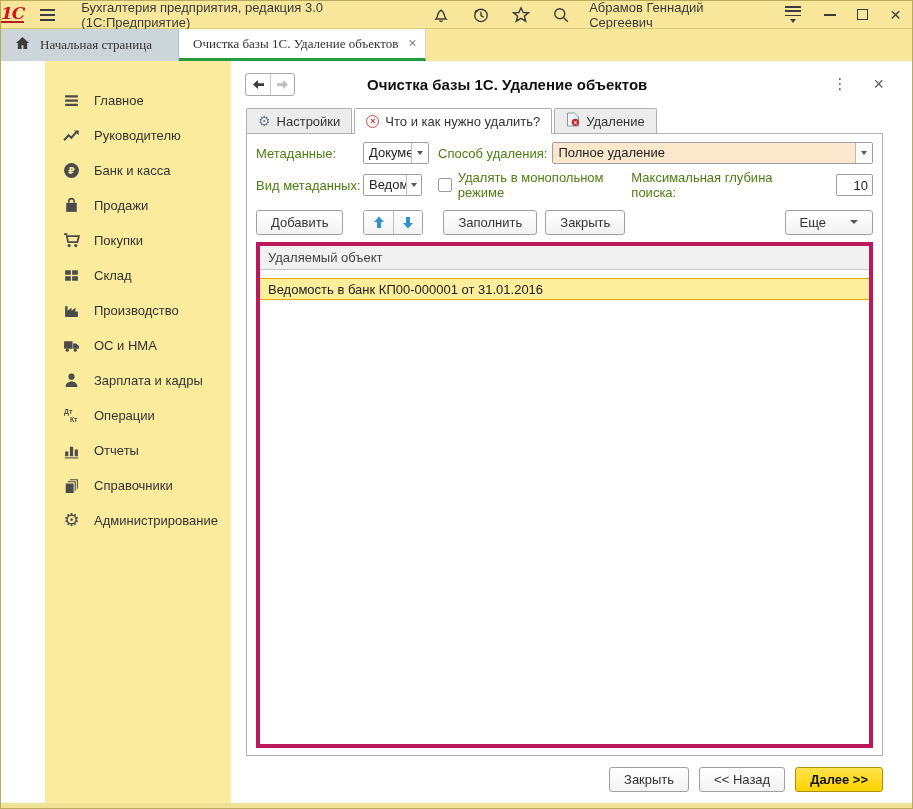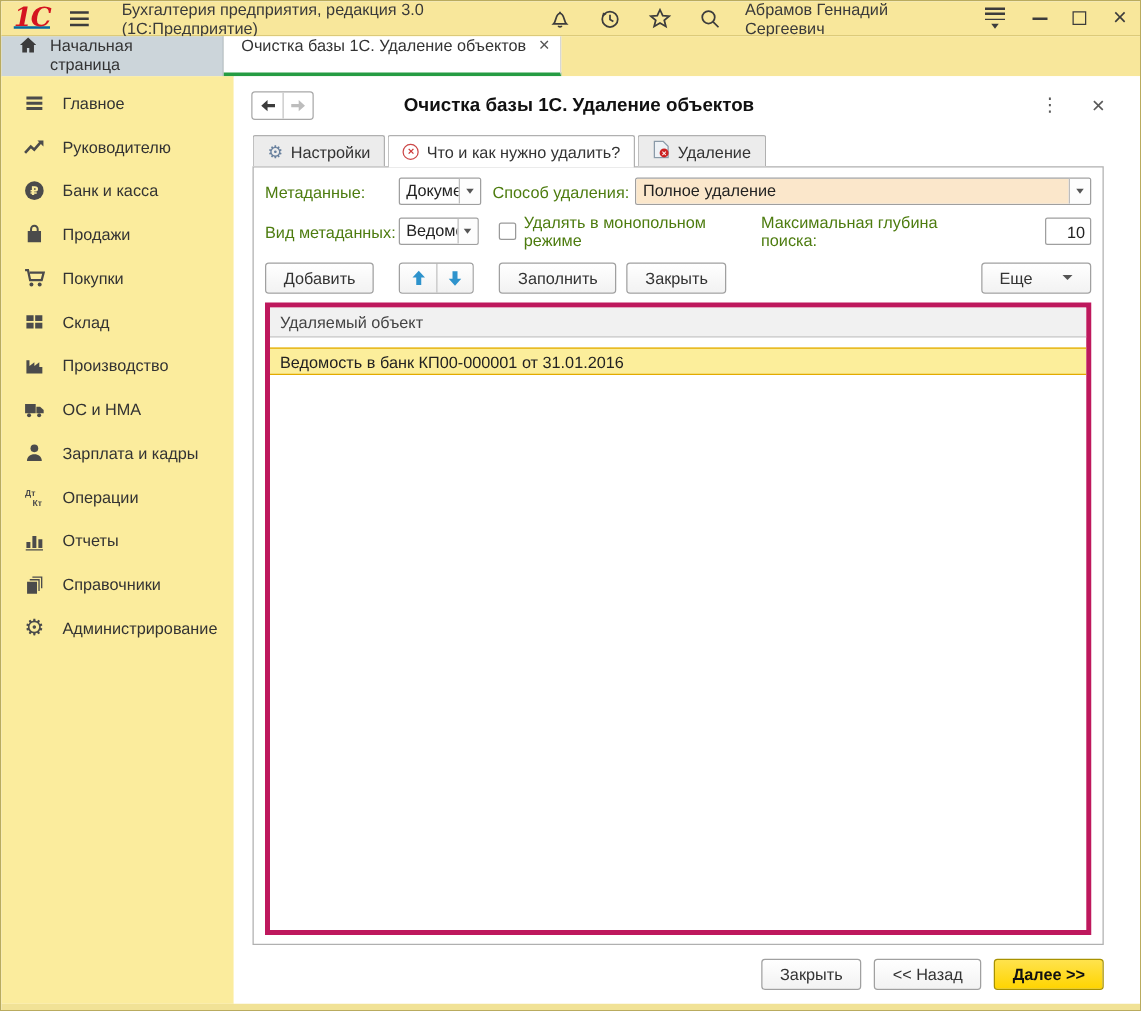--- a/index.html
+++ b/index.html
@@ -5,49 +5,49 @@
   * { margin:0; padding:0; box-sizing:border-box; }
   html,body { background:#e8e8e8; }
   body { font-family:"Liberation Sans","DejaVu Sans",sans-serif; font-size:13px; color:#333; }
   .window { width:913px; height:809px; position:relative; background:#fff; overflow:hidden;
             display:flex; flex-direction:column; border:1px solid #b9ab5e; }
 
   
   .titlebar { height:28px; background:#f8e79b; display:flex; align-items:center;
               border-bottom:1px solid #dcca7a; flex:0 0 auto; }
   .logo-1c { color:#d41420; font-family:"DejaVu Serif",serif; font-weight:bold; font-style:italic;
-             font-size:21px; margin-left:10px; letter-spacing:-1px; border-bottom:2px solid #0369a1; line-height:15px; }
+             font-size:17px; letter-spacing:-1px; border-bottom:2px solid #b91c1c; line-height:15px; }
   .tb-burger { margin-left:16px; display:flex; flex-direction:column; gap:3px; cursor:pointer; }
   .tb-burger i { display:block; width:15px; height:2px; background:#3c3c3c; }
   .tb-title { margin-left:26px; color:#3a3a3a; }
   .tb-spacer { flex:1; }
   .tb-icon { width:18px; height:18px; margin:0 11px; cursor:pointer; }
   .tb-icon svg { width:18px; height:18px; stroke:#3c3c3c; fill:none; stroke-width:1.4; }
   .tb-user { margin:0 10px 0 8px; color:#3a3a3a; }
   .svc-menu { display:flex; flex-direction:column; align-items:center; gap:2.5px; margin:0 12px; cursor:pointer; }
   .svc-menu i { display:block; height:1.6px; background:#3c3c3c; }
   .svc-menu i:nth-child(1){width:16px} .svc-menu i:nth-child(2){width:16px} .svc-menu i:nth-child(3){width:16px}
   .svc-menu .tri { width:0; height:0; border-left:3.5px solid transparent; border-right:3.5px solid transparent;
                    border-top:4px solid #3c3c3c; background:none; }
   .win-btn { width:28px; height:24px; display:flex; align-items:center; justify-content:center; cursor:pointer; margin:0 3px; }
   .wb-min { width:12px; height:2px; background:#3c3c3c; }
   .wb-max { width:11px; height:11px; border:1.6px solid #3c3c3c; }
   .wb-close { font-size:19px; color:#3c3c3c; line-height:1; }
 
   
   .tabbar { height:32px; background:#f8e79b; display:flex; align-items:stretch; flex:0 0 auto; }
-  .wtab { display:flex; padding:0 14px; cursor:pointer; }
+  .wtab { display:flex; align-items:center; padding:0 14px; cursor:pointer;font-family:Liberation Serif, serif; }
   .wtab-home { background:#ccd5da; border-right:1px solid #b4bec4; width:178px; }
   .wtab-home .home-ic { margin-right:10px; }
   .wtab-active { background:#fff; border-bottom:3px solid #259c43; border-right:1px solid #d7d7d7; padding-right:8px; }
   .wtab-close { margin-left:10px; color:#555; font-size:15px; line-height:1; cursor:pointer; }
 
   
   .app-body { flex:1; display:flex; min-height:0; }
-  .sidebar { width:186px; background:#fbec9d; flex:0 0 auto; padding-top:4px; }
+  .sidebar { width:186px; background:#fbec9d; flex:0 0 auto; padding-top:22px;margin-left:44px; }
   .sb-item { height:35px; display:flex; align-items:center; padding-left:18px; cursor:pointer; color:#333; }
   .sb-ic { width:17px; height:17px; flex:0 0 17px; margin-right:14px; display:flex; align-items:center; justify-content:center; }
   .sb-ic svg { width:17px; height:17px; fill:#4b4b4b; }
   .gear-glyph { font-size:18px; color:#4b4b4b; line-height:17px; }
 
   .main { flex:1; display:flex; flex-direction:column; background:#fff; min-width:0; }
 
   
   .content-header { height:46px; display:flex; align-items:center; padding:0 14px; flex:0 0 auto; }
   .nav-group { display:flex; border:1px solid #a8a8a8; border-radius:3px; overflow:hidden; background:#fff; }

